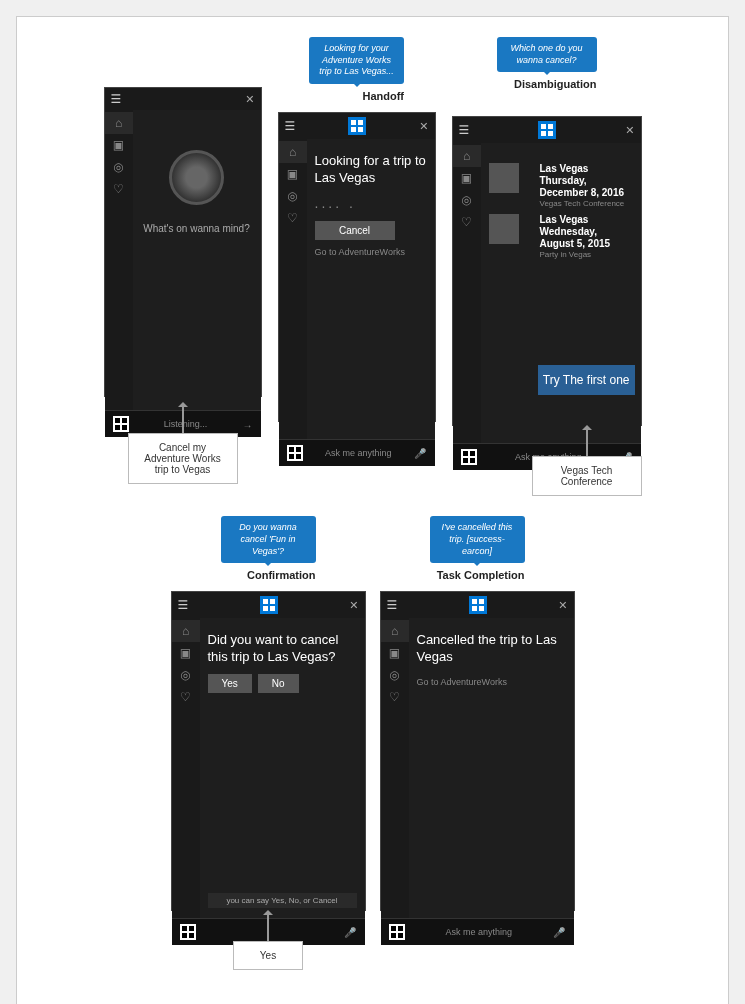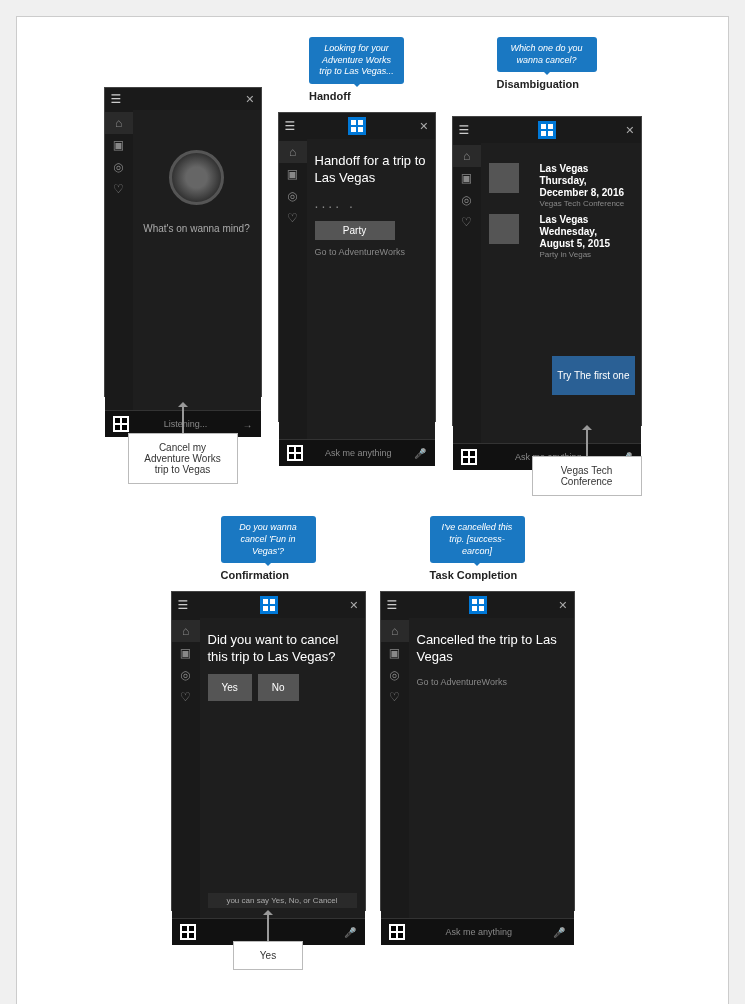--- a/index.html
+++ b/index.html
@@ -26,21 +26,21 @@
       gap: 12px;
       margin-bottom: 20px;
       position: relative;
     }
 
     
     .section-label {
       font-size: 11px;
       color: #222;
       font-weight: 600;
-      text-align: left;
+      text-align: right;
       margin-bottom: 6px;
     }
 
     
     .cortana-window {
       width: 155px;
       background: #1a1a1a;
       border: 1px solid #444;
       display: flex;
       flex-direction: column;
@@ -229,21 +229,21 @@
       color: #fff;
       padding: 4px 14px;
       font-size: 10px;
       border: none;
       cursor: pointer;
     }
 
     .no-btn {
       background: #555;
       color: #fff;
-      padding: 8px 14px;
+      padding: 0 14px;
       font-size: 10px;
       border: none;
       cursor: pointer;
     }
 
     
     .trip-item {
       display: flex;
       gap: 21px;
       margin: 6px 0;
@@ -272,22 +272,22 @@
       color: #888;
       font-size: 8px;
     }
 
     .try-first {
       position: absolute;
       bottom: 30px;
       right: 6px;
       background: #2a6095;
       color: #fff;
-      font-size: 10px;
-      padding: 14px 5px;
+      font-size: 12px;
+      padding: 8px 5px;
     }
 
     .annotation-box {
       background: #fff;
       border: 1px solid #bbb;
       padding: 8px;
       font-size: 10px;
       color: #333;
       max-width: 110px;
       text-align: center;
@@ -426,23 +426,23 @@
         </div>
         <div class="cortana-layout" style="flex:1;">
           <div class="cortana-sidebar-col">
             <div class="sidebar-icon active">⌂</div>
             <div class="sidebar-icon">▣</div>
             <div class="sidebar-icon">◎</div>
             <div class="sidebar-icon">♡</div>
           </div>
           <div class="cortana-main">
             <div class="cortana-content">
-              <h2>Handoff for a trip to Las Vegas</h2>
+              <h2>Looking for a trip to Las Vegas</h2>
               <div class="cortana-loading">.... .</div>
-              <button class="cortana-btn">Party</button>
+              <button class="cortana-btn">Cancel</button>
               <br>
               <a class="cortana-link" href="#">Go to AdventureWorks</a>
             </div>
           </div>
         </div>
         <div class="cortana-footer">
           <div class="win-start">
             <svg viewBox="0 0 12 12" fill="black" width="10" height="10">
                 <rect x="0" y="0" width="5" height="5"></rect>
                 <rect x="7" y="0" width="5" height="5"></rect>

